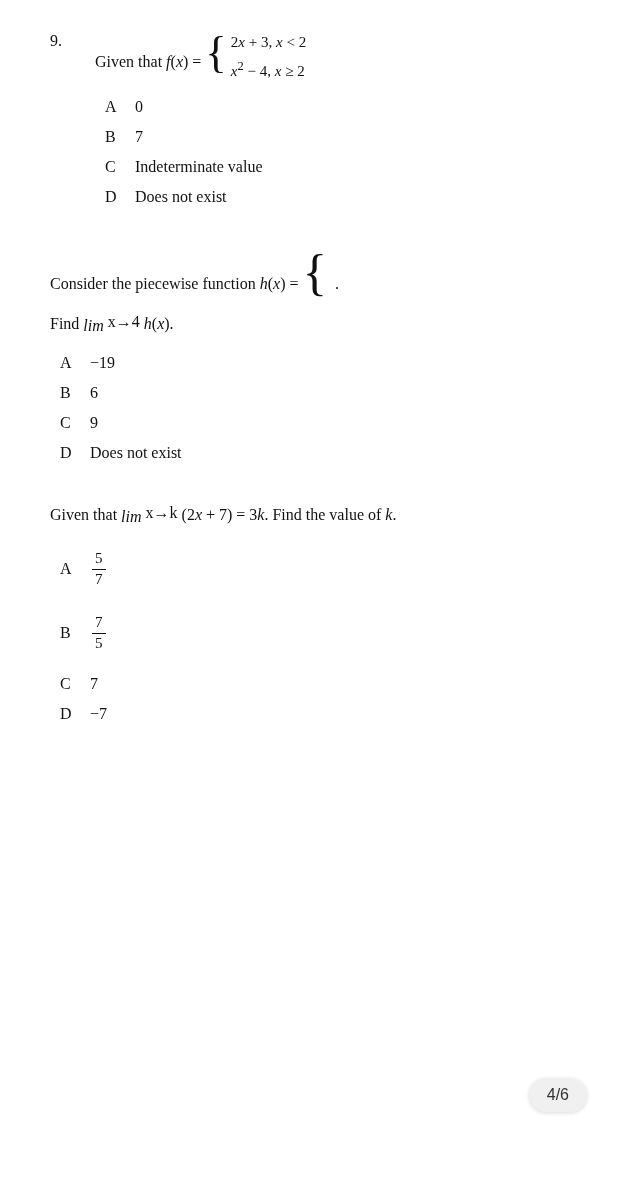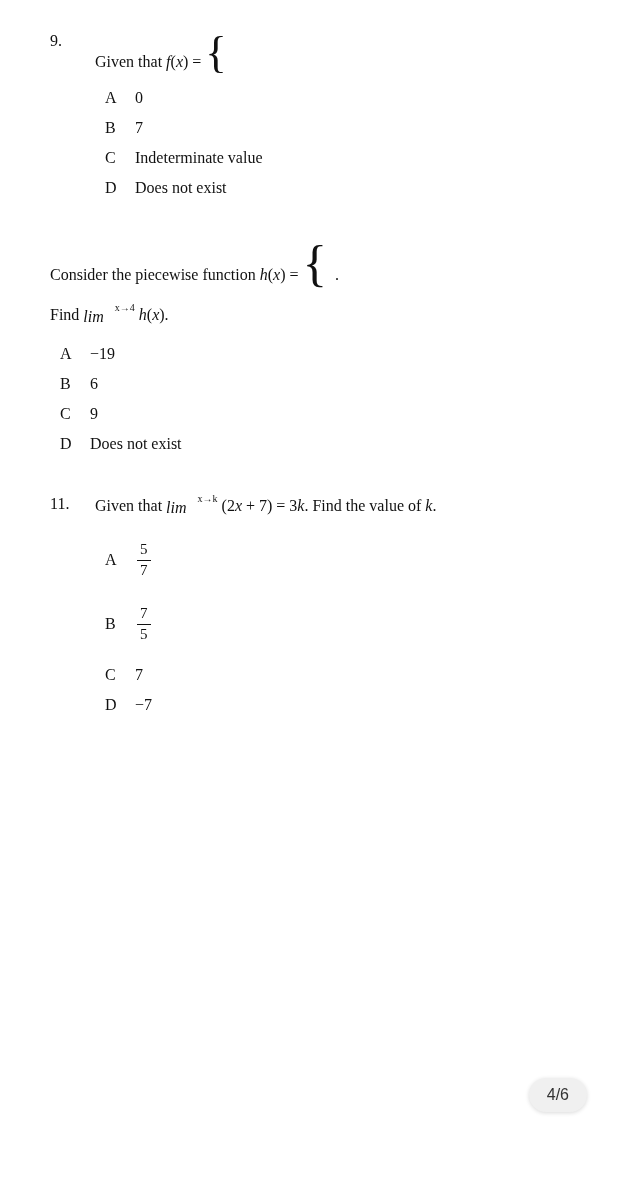--- a/index.html
+++ b/index.html
@@ -108,23 +108,23 @@
       vertical-align: middle;
       font-size: 16px;
     }
 
     .lim-main {
       font-style: italic;
       font-size: 16px;
     }
 
     .lim-sub {
-      font-size: 10px;
+      font-size: 16px;
       margin-top: -4px;
-      margin-left: 11px;
+      margin-left: 4px;
     }
 
     .page-badge {
       position: fixed;
       bottom: 68px;
       right: 30px;
       background: #f0f0f0;
       border-radius: 20px;
       padding: 8px 18px;
       font-size: 16px;
@@ -138,20 +138,24 @@
 <body>
 
 <div class="question-block">
   <div class="q-number">9.</div>
   <div class="q-content">
     <div class="q-stem">
       <span>Given that </span>
       <span class="math">f</span>(<span class="math">x</span>) =
       <span class="piecewise-brace">
         <span class="big-brace">{</span>
+        <span class="piecewise-cases">
+          <span>2<span class="math">x</span> + 3, <span class="math">x</span> &lt; 2</span>
+          <span><span class="math">x</span><sup>2</sup> − 4, <span class="math">x</span> ≥ 2</span>
+        </span>
       </span>
     </div>
     <div class="options">
       <div class="option-row">
         <span class="opt-letter">A</span>
         <span class="opt-value">0</span>
       </div>
       <div class="option-row">
         <span class="opt-letter">B</span>
         <span class="opt-value">7</span>
@@ -203,21 +207,20 @@
         <span class="opt-letter">D</span>
         <span class="opt-value">Does not exist</span>
       </div>
     </div>
   </div>
 </div>
 
 <div class="page-badge">4/6</div>
 
 <div class="question-block">
-  <div class="q-number">11.</div>
   <div class="q-content">
     <div class="q-stem" style="margin-bottom:18px;">
       <span>Given that </span>
       <span class="lim-notation">
         <span class="lim-main">lim</span>
         <span class="lim-sub">x→k</span>
       </span>
       (2<span class="math">x</span> + 7) = 3<span class="math">k</span><span>. Find the value of </span><span class="math">k</span>.
     </div>
     <div class="options">

